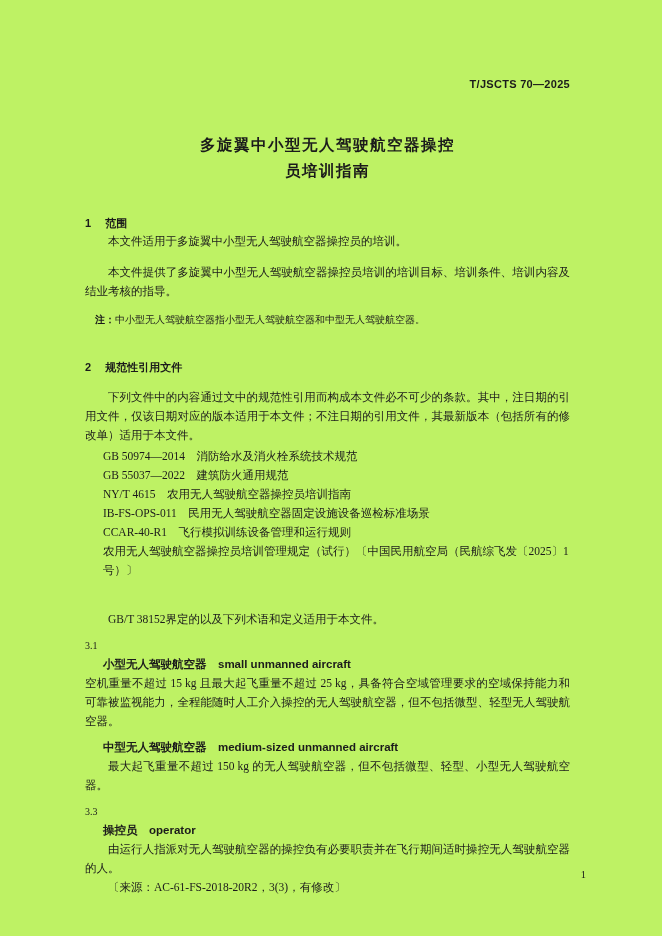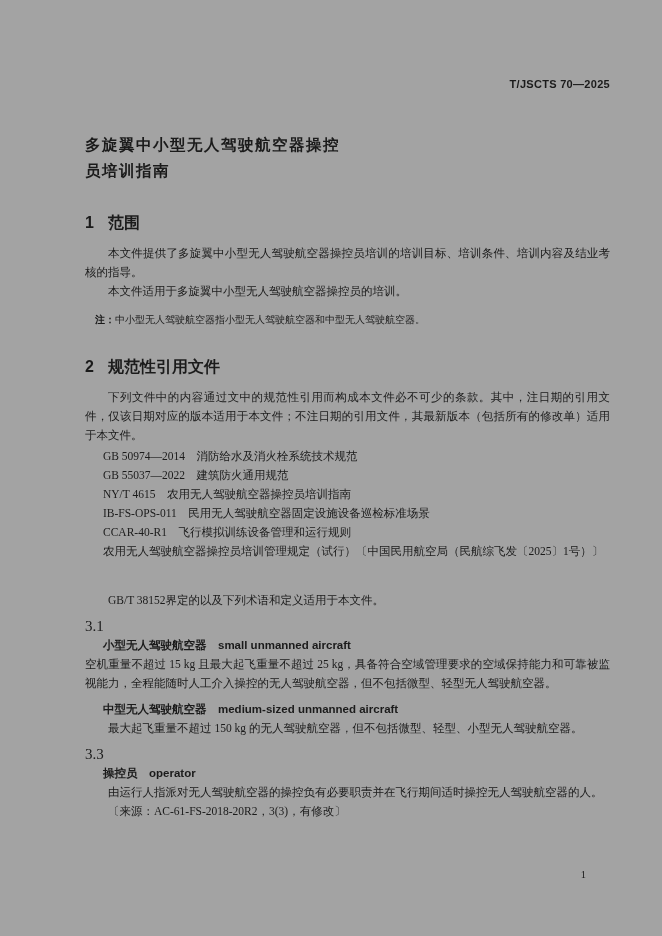--- a/index.html
+++ b/index.html
@@ -6,44 +6,44 @@
   html, body { background: #ffffff; }
   body {
     width: 662px; height: 936px;
     font-family: "Liberation Serif", "DejaVu Serif", serif;
     color: #1b1b1b;
     -webkit-font-smoothing: antialiased;
   }
   .page {
     position: relative;
     width: 662px; height: 936px;
-    background: #a3a3a3;
-    padding: 78px 52px 0 85px;
+    background: #bef264;
+    padding: 78px 92px 0 85px;
     overflow: hidden;
   }
   .doc-code {
     text-align: right;
     font-family: "Liberation Sans", sans-serif;
     font-size: 11px;
     font-weight: bold;
     letter-spacing: 0.3px;
   }
   .title {
     margin-top: 42px;
-    text-align: left;
+    text-align: center;
     font-family: "Liberation Sans", sans-serif;
     font-size: 15.5px;
     font-weight: bold;
     line-height: 26px;
     letter-spacing: 1.5px;
   }
   .section { margin-top: 30px; }
   .sec-heading {
     font-family: "Liberation Sans", sans-serif;
-    font-size: 16px;
+    font-size: 11px;
     font-weight: bold;
     line-height: 18px;
   }
   .sec-num { display: inline-block; margin-right: 14px; }
   p.body {
     font-size: 11.5px;
     line-height: 19px;
     text-align: justify;
   }
   .mt { margin-top: 12px; }
@@ -56,21 +56,21 @@
   }
   .note b { font-family: "Liberation Sans", sans-serif; }
   .ref-list { margin-top: 2px; }
   .ref-line {
     font-size: 11.5px;
     line-height: 19px;
     padding-left: 18px;
   }
   .term-block { margin-top: 7px; }
   .term-id {
-    font-size: 15px;
+    font-size: 10px;
     line-height: 19px;
   }
   .term-line {
     font-family: "Liberation Sans", sans-serif;
     font-size: 11.5px;
     font-weight: bold;
     line-height: 19px;
     padding-left: 18px;
   }
   .term-en { margin-left: 1em; }
@@ -90,22 +90,22 @@
 
   <h1 class="title">
     <span>多旋翼中小型无人驾驶航空器操控</span><br>
     <span>员培训指南</span>
   </h1>
 
   <section class="section">
     <h2 class="sec-heading">
       <span class="sec-num">1</span><span>范围</span>
     </h2>
+    <p class="body ind2">本文件适用于多旋翼中小型无人驾驶航空器操控员的培训。</p>
     <p class="body ind2 mt">本文件提供了多旋翼中小型无人驾驶航空器操控员培训的培训目标、培训条件、培训内容及结业考核的指导。</p>
-    <p class="body ind2">本文件适用于多旋翼中小型无人驾驶航空器操控员的培训。</p>
     <p class="note"><b>注：</b><span>中小型无人驾驶航空器指小型无人驾驶航空器和中型无人驾驶航空器。</span></p>
   </section>
 
   <section class="section">
     <h2 class="sec-heading">
       <span class="sec-num">2</span><span>规范性引用文件</span>
     </h2>
     <p class="body ind2 mt">下列文件中的内容通过文中的规范性引用而构成本文件必不可少的条款。其中，注日期的引用文件，仅该日期对应的版本适用于本文件；不注日期的引用文件，其最新版本（包括所有的修改单）适用于本文件。</p>
     <div class="ref-list">
       <p class="ref-line">GB 50974—2014　消防给水及消火栓系统技术规范</p>

